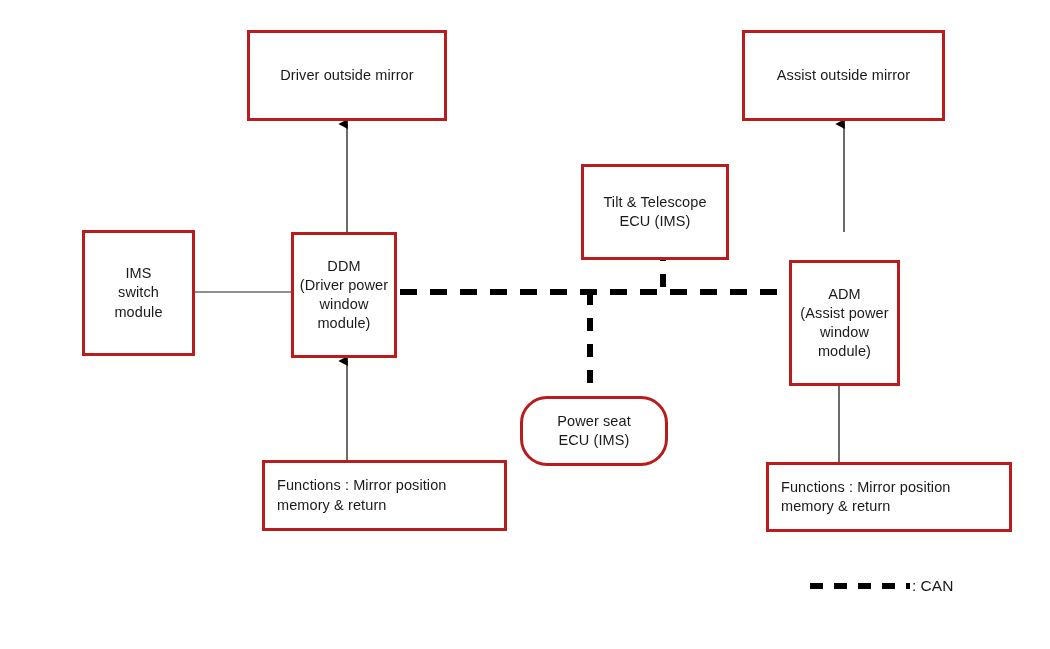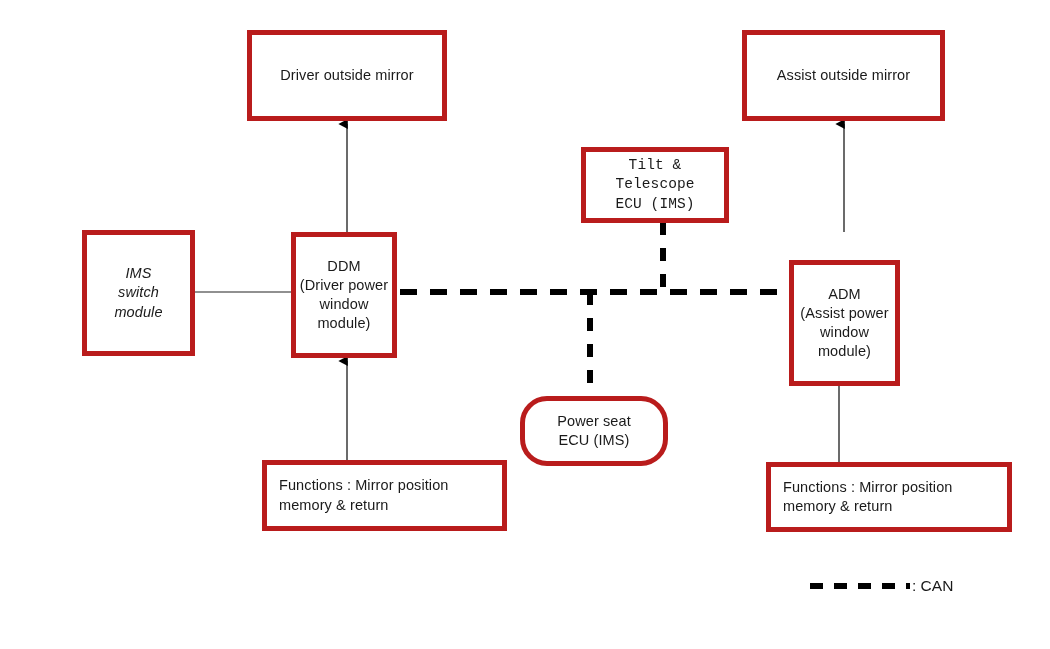--- a/index.html
+++ b/index.html
@@ -22,21 +22,21 @@
     position: absolute;
     left: 0;
     top: 0;
     width: 1050px;
     height: 649px;
     pointer-events: none;
   }
   .node-box {
     position: absolute;
     box-sizing: border-box;
-    border: 5px solid #b91c1c;
+    border: 3px solid #b91c1c;
     background: #ffffff;
     display: flex;
     align-items: center;
     justify-content: center;
     text-align: center;
     color: #1a1a1a;
     font-size: 14.5px;
     line-height: 1.32;
     letter-spacing: 0.1px;
     z-index: 2;
@@ -48,22 +48,22 @@
     margin-left: 36px;
   }
   .node-label {
     white-space: pre-line;
     display: block;
   }
 
   
   #node-driver-mirror  { left: 247px; top: 30px;  width: 200px; height: 91px; }
   #node-assist-mirror  { left: 742px; top: 30px;  width: 203px; height: 91px; }
-  #node-tilt-ecu       { left: 581px; top: 147px; width: 148px; height: 76px; font-family: Liberation Mono, monospace; }
-  #node-ims-switch     { left: 82px;  top: 230px; width: 113px; height: 126px; font-style: italic; }
+  #node-tilt-ecu       { left: 581px; top: 164px; width: 148px; height: 96px; }
+  #node-ims-switch     { left: 82px;  top: 230px; width: 113px; height: 126px; }
   #node-ddm            { left: 291px; top: 232px; width: 106px; height: 126px; }
   #node-adm            { left: 789px; top: 232px; width: 111px; height: 126px; margin-top: 28px; }
   #node-power-seat     { left: 520px; top: 396px; width: 148px; height: 70px; border-radius: 27px; }
   #node-functions-left { left: 226px; top: 460px; width: 245px; height: 71px; }
   #node-functions-right{ left: 730px; top: 462px; width: 246px; height: 70px; }
 
   
   #legend {
     position: absolute;
     left: 800px;

